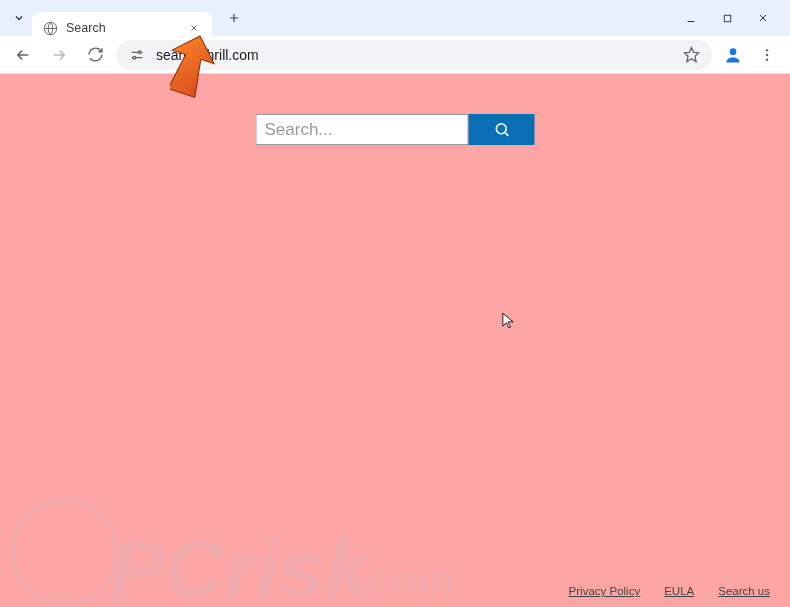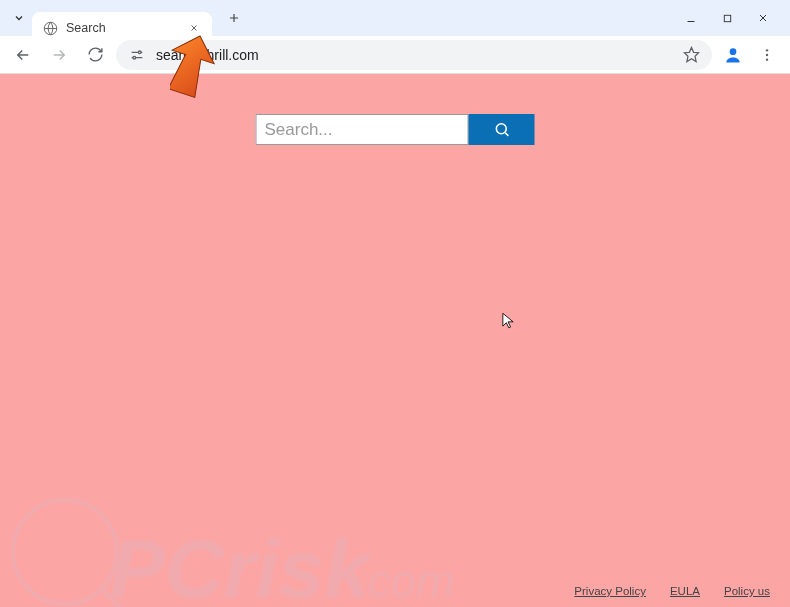--- a/index.html
+++ b/index.html
@@ -281,21 +281,21 @@
       <svg width="17" height="17" viewBox="0 0 24 24" fill="none" stroke="#ffffff" stroke-width="2.2">
           <circle cx="11" cy="11" r="7"></circle>
           <path d="M21 21l-4.5-4.5"></path>
         </svg>
     </button>
   </div>
 
   <div class="footer-links">
     <a href="#">Privacy Policy</a>
     <a href="#">EULA</a>
-    <a href="#">Policy us</a>
+    <a href="#">Search us</a>
   </div>
 
   <svg class="watermark" width="470" height="210" viewBox="0 0 470 210">
     <g fill="none" stroke="#bac8d6" stroke-width="4">
       <circle cx="75" cy="95" r="52"></circle>
       <line x1="113" y1="133" x2="155" y2="175"></line>
     </g>
     <text x="120" y="140" font-family="Arial, sans-serif" font-size="82" font-style="italic" font-weight="bold" fill="#bac8d6">PCrisk</text>
     <text x="365" y="140" font-family="Arial, sans-serif" font-size="46" font-style="italic" fill="#bac8d6">.com</text>
   </svg>

